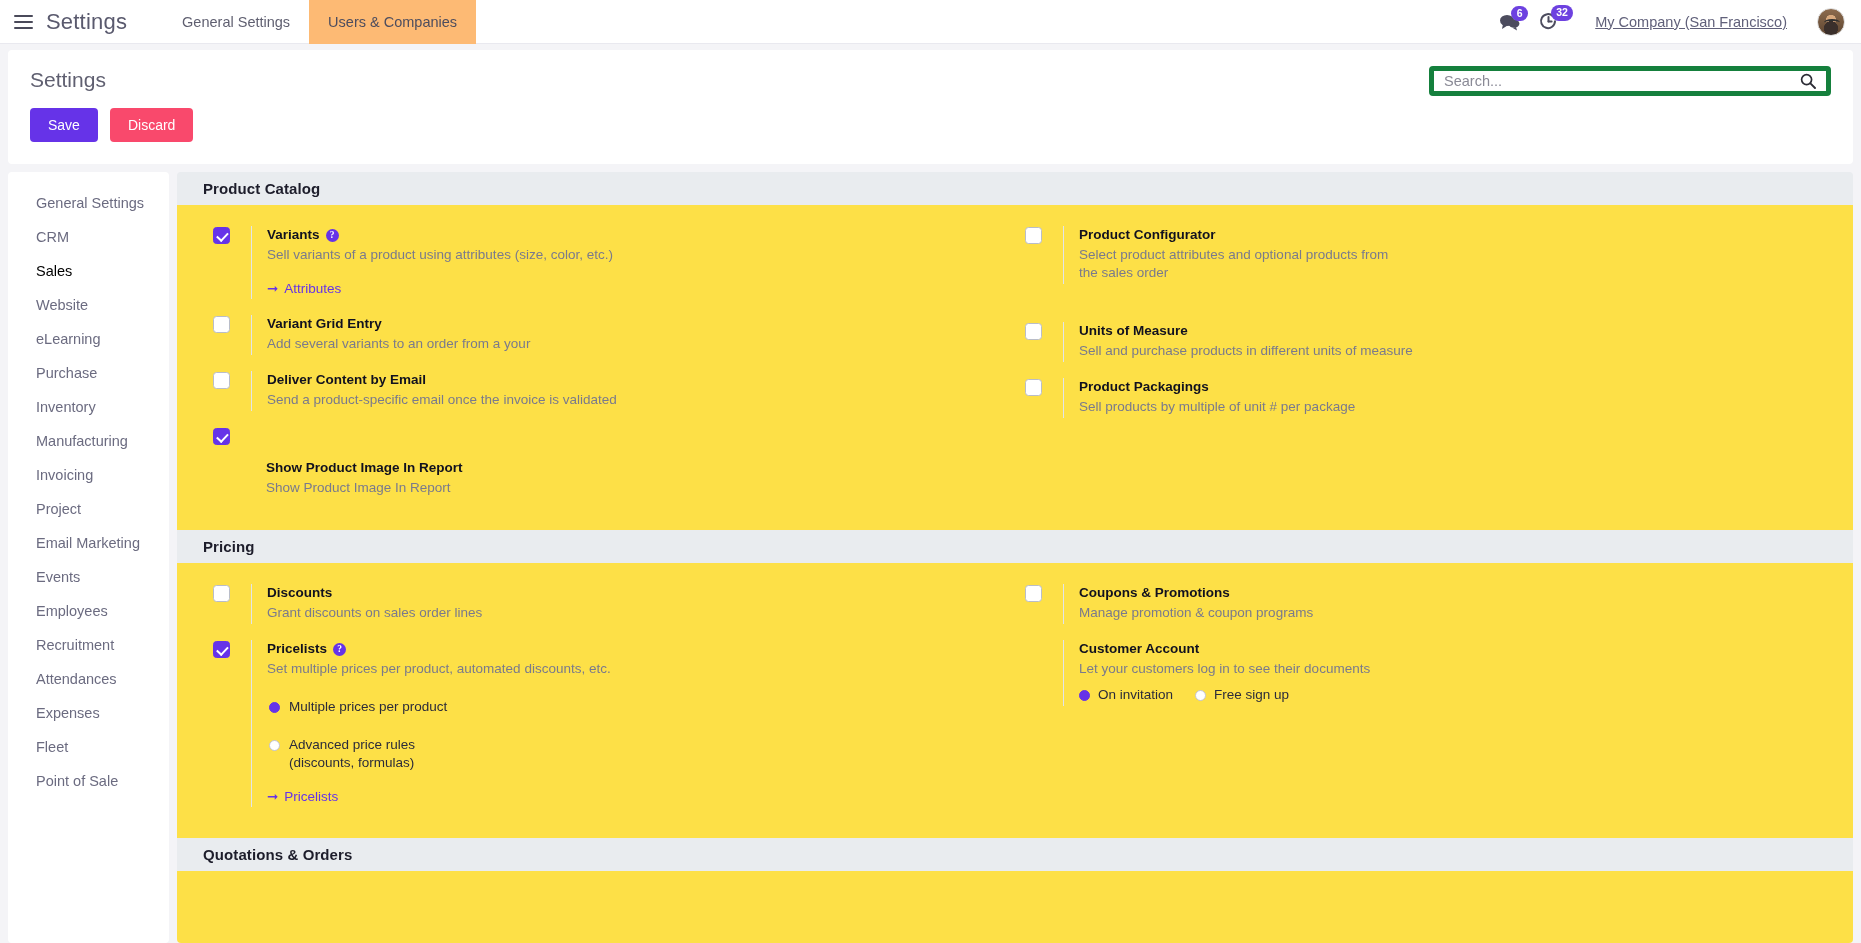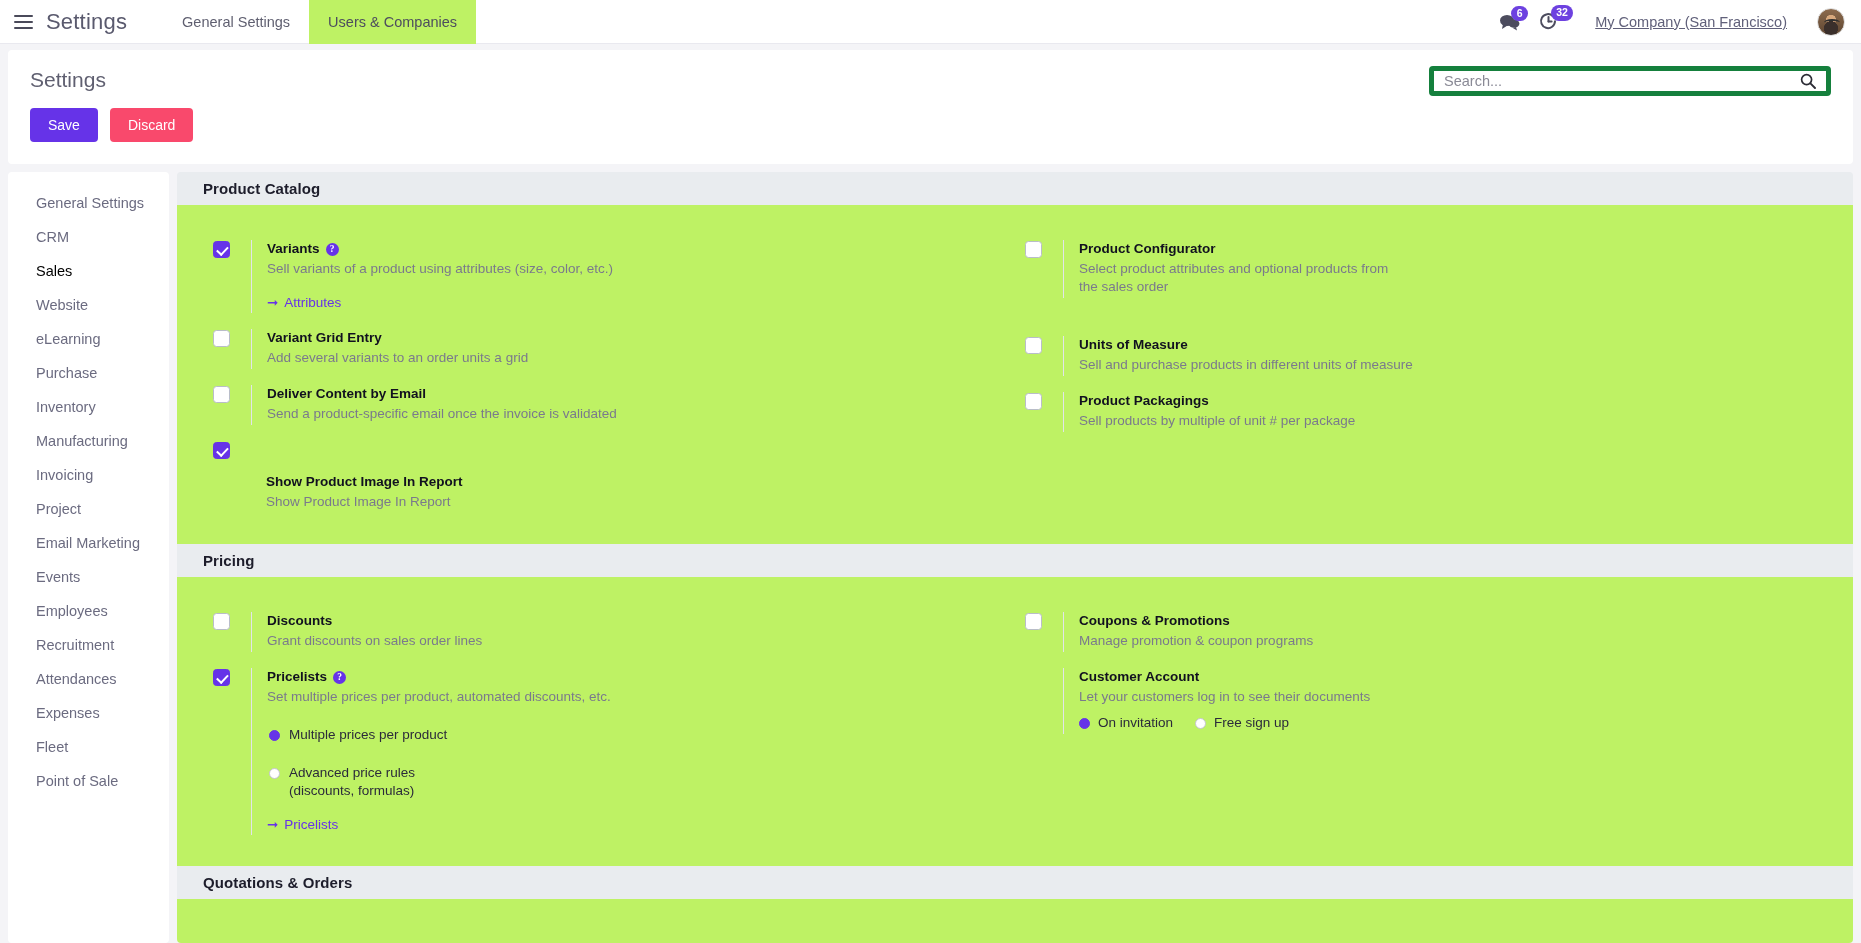--- a/index.html
+++ b/index.html
@@ -17,21 +17,21 @@
   }
   .burger { width: 46px; display: flex; flex-direction: column; align-items: center;
             justify-content: center; gap: 4px; cursor: pointer; }
   .burger span { display: block; width: 19px; height: 2px; background: #4a4a5a; border-radius: 1px; }
   .brand { font-size: 22px; color: #5a5a6e; letter-spacing: .2px; margin-right: 36px; }
   .nav-tabs { display: flex; align-items: stretch; height: 44px; }
   .nav-tab {
     display: flex; align-items: center; padding: 0 19px; font-size: 14.5px;
     color: #5f5f70; cursor: pointer; height: 44px; white-space: nowrap;
   }
-  .nav-tab.active { background: #bef264; color: #4d4d5e; }
+  .nav-tab.active { background: #fdba74; color: #4d4d5e; }
   .nav-right { margin-left: auto; display: flex; align-items: center; gap: 18px; padding-right: 16px; }
   .nav-icon-wrap { position: relative; display: flex; align-items: center; cursor: pointer; }
   .badge {
     position: absolute; top: -7px; left: 12px; background: #714b67; color: #fff;
     font-size: 10.5px; font-weight: 700; border-radius: 9px; padding: 1px 5px 1.5px;
     min-width: 17px; text-align: center; line-height: 13px;
     background: #6d41e0;
   }
   .company-name { font-size: 14.5px; color: #60607a; margin-left: 18px; margin-right: 12px; white-space: nowrap; text-decoration: underline; }
   .avatar {
@@ -76,31 +76,31 @@
     width: 161px; flex: 0 0 161px; background: #fff; border-radius: 4px;
     padding: 14px 0 14px 0; overflow: hidden;
   }
   .side-item {
     padding: 9px 0 9px 28px; font-size: 14.5px; color: #6b6b80; cursor: pointer;
     white-space: nowrap;
   }
   .side-item.active { color: #000000; }
 
   .settings-pane {
-    flex: 1; background: #bef264; border-radius: 4px; overflow-y: scroll; position: relative;
+    flex: 1; background: #fde047; border-radius: 4px; overflow-y: scroll; position: relative;
   }
   .settings-pane::-webkit-scrollbar { width: 10px; }
   .settings-pane::-webkit-scrollbar-track { background: #f1f1f4; }
   .settings-pane::-webkit-scrollbar-thumb { background: #c6c6cf; border-radius: 5px; }
 
   .sec-header {
     background: #e9ecef; padding: 8px 26px; font-size: 15px; font-weight: 700;
     color: #1d1d2b; letter-spacing: .1px;
   }
-  .sec-body { padding: 28px 26px 22px 26px; display: flex; flex-wrap: wrap; }
+  .sec-body { padding: 14px 26px 22px 26px; display: flex; flex-wrap: wrap; }
   .col { width: 50%; }
   .setting {
     display: flex; align-items: flex-start; padding: 7px 0 9px 0; min-height: 44px;
   }
   .cb-cell { width: 48px; flex: 0 0 48px; display: flex; justify-content: flex-start;
              padding-left: 10px; padding-top: 1px; }
   .cbox {
     width: 17px; height: 17px; border: 1px solid #b9bdc9; border-radius: 3.5px;
     background: #fff; cursor: pointer; position: relative; flex: 0 0 17px;
   }
@@ -237,21 +237,21 @@
             </div>
           </div>
         </div>
 
         <div class="setting">
           <div class="cb-cell">
             <div class="cbox"></div>
           </div>
           <div class="setting-main">
             <div class="s-title">Variant Grid Entry</div>
-            <div class="s-desc">Add several variants to an order units a grid</div>
+            <div class="s-desc">Add several variants to an order from a your</div>
           </div>
         </div>
 
         <div class="setting">
           <div class="cb-cell">
             <div class="cbox"></div>
           </div>
           <div class="setting-main">
             <div class="s-title">Deliver Content by Email</div>
             <div class="s-desc">Send a product-specific email once the invoice is validated</div>

